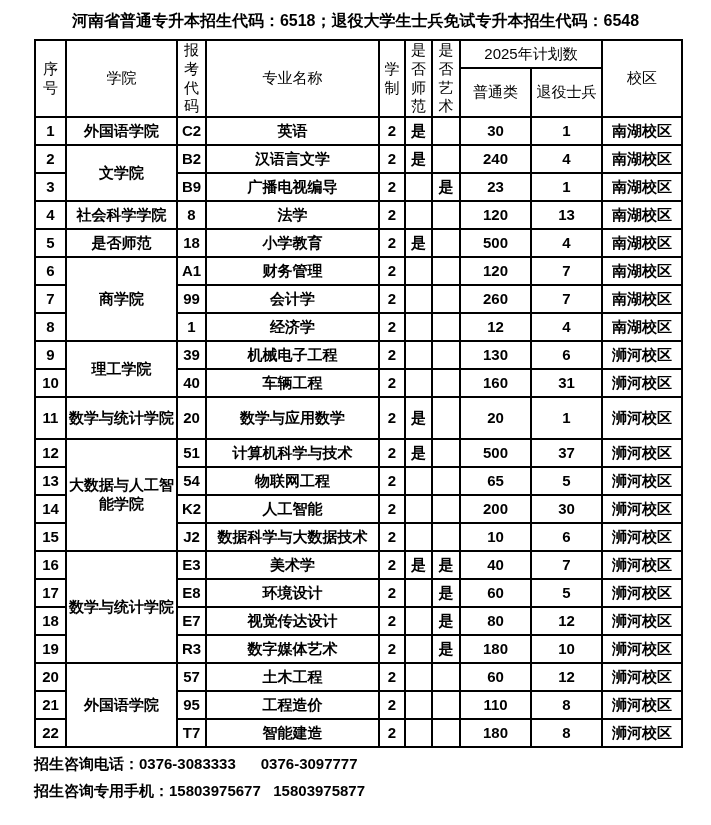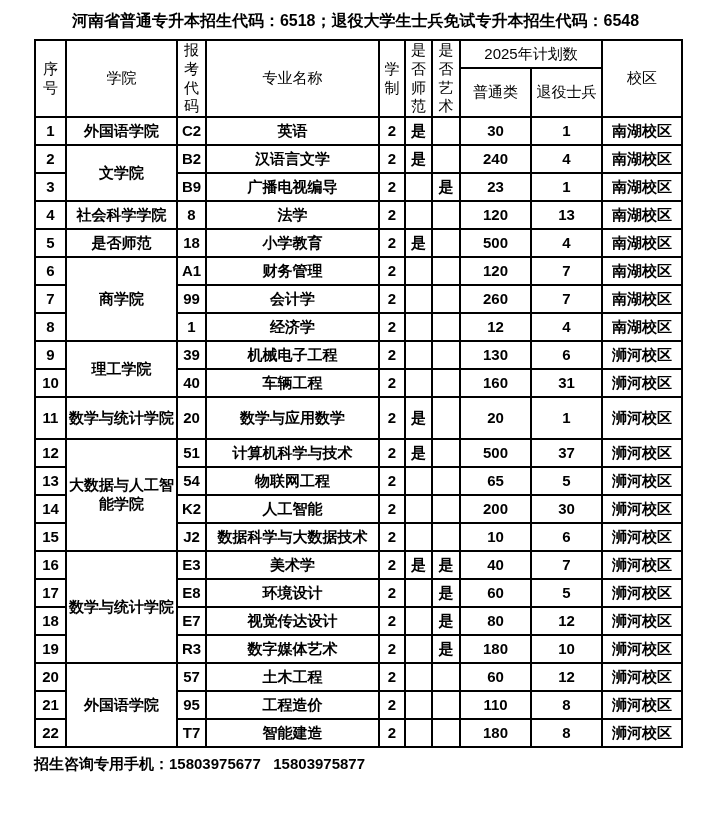--- a/index.html
+++ b/index.html
@@ -344,15 +344,16 @@
         <td></td>
         <td></td>
         <td>180</td>
         <td>8</td>
         <td>浉河校区</td>
       </tr>
     </tbody>
   </table>
 
   <div class="footer">
+    <div>招生咨询电话：0376-3083333      0376-3097777</div>
     <div>招生咨询专用手机：15803975677   15803975877</div>
   </div>
 </div>
 
 </body></html>

